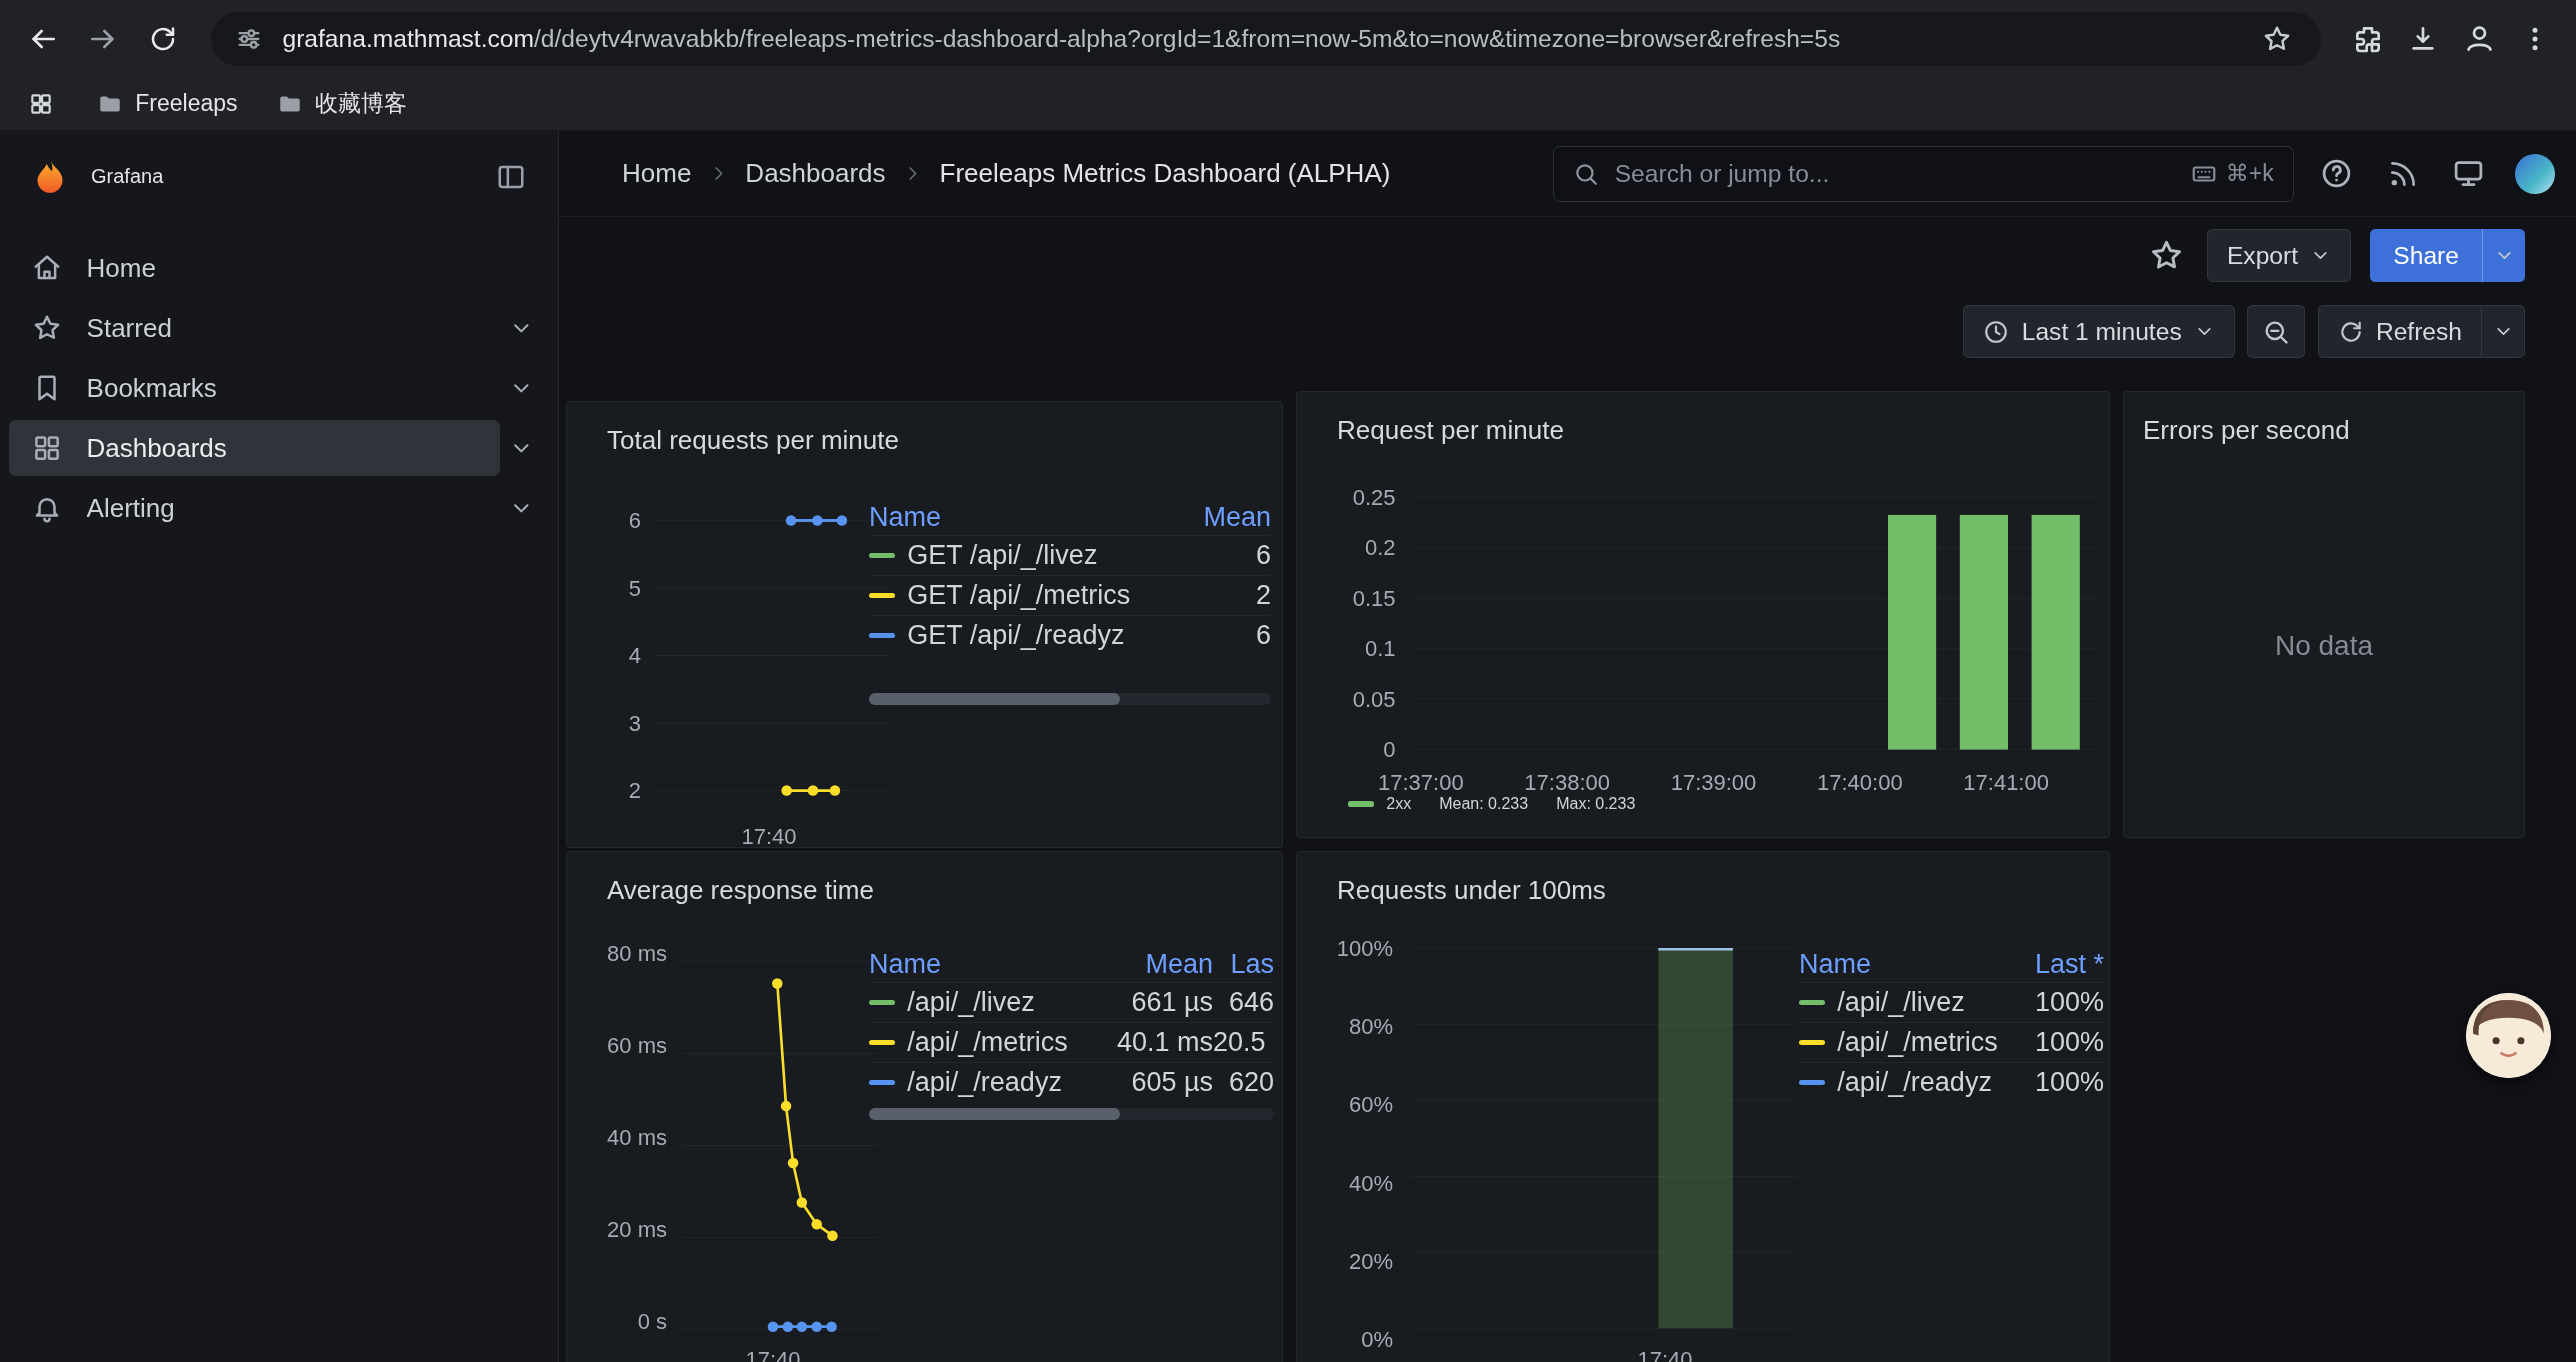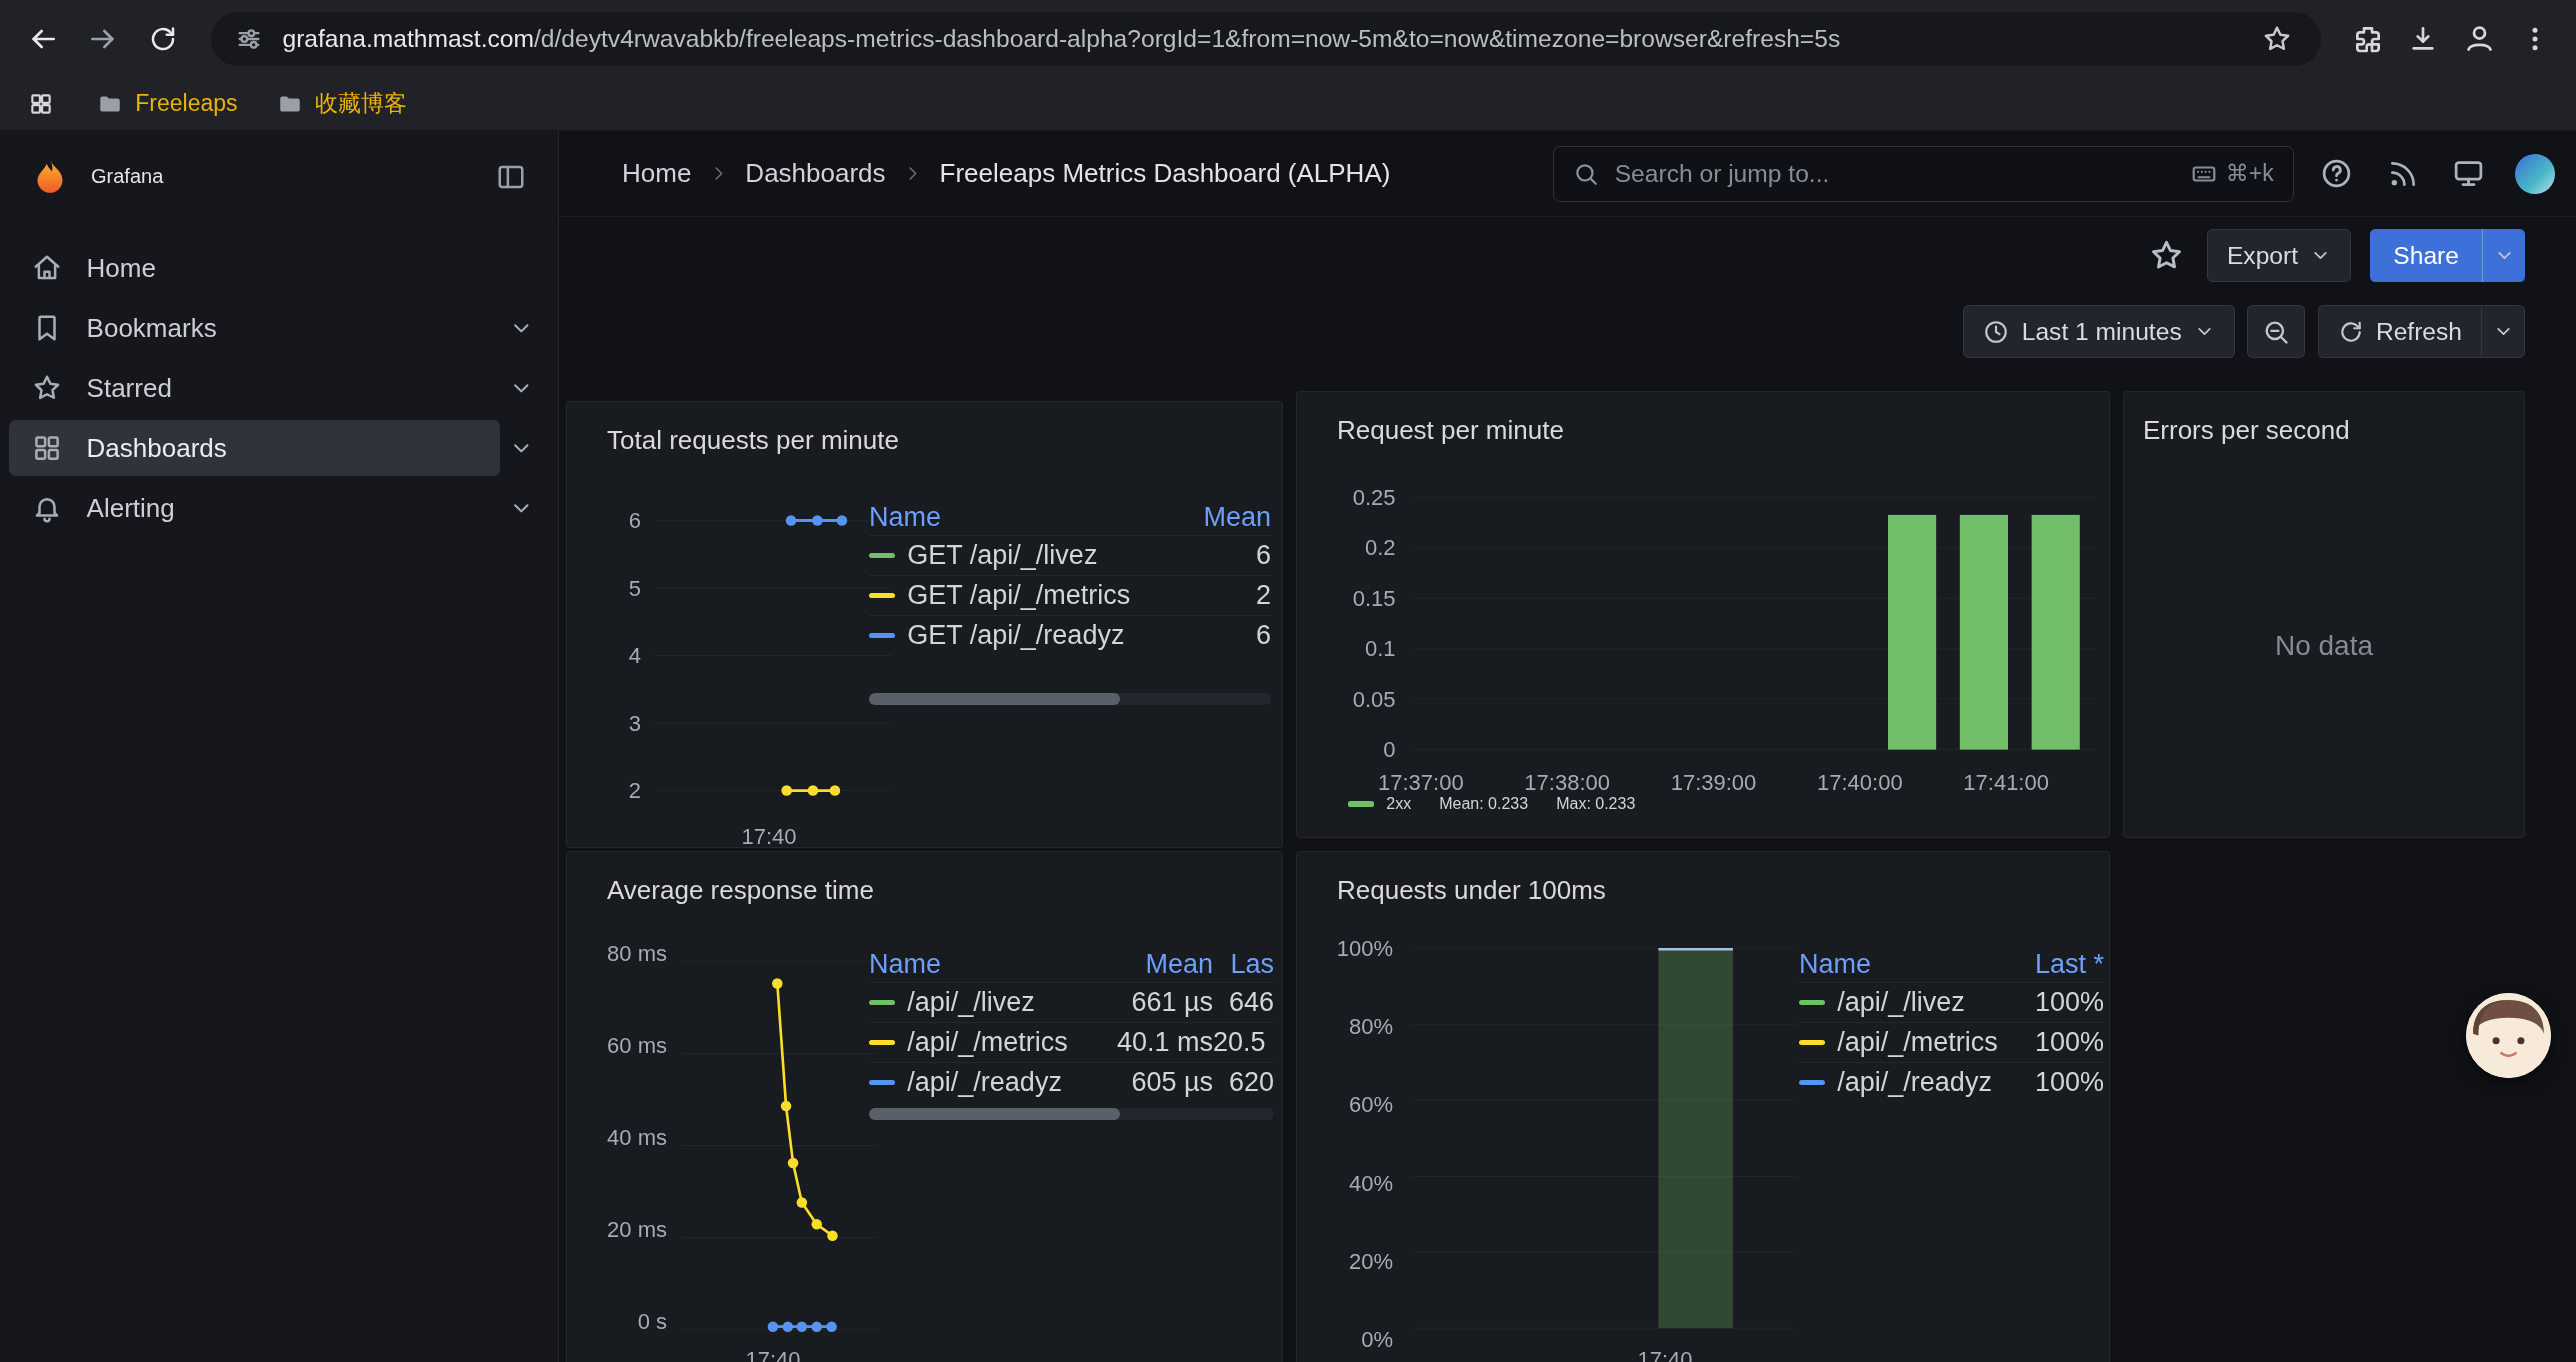--- a/index.html
+++ b/index.html
@@ -10,21 +10,21 @@
 
   
   .chrome-toolbar{height:77px;background:#202227;display:flex;align-items:center;padding:0 17.5px;gap:8.8px}
   .nav-btn{width:51px;height:51px;border-radius:50%;display:flex;align-items:center;justify-content:center;color:#e8eaed;background:transparent;border:none}
   .nav-btn.dim{color:#9aa0a6}
   .omnibox{flex:1;height:54px;background:#17181c;border-radius:27px;display:flex;align-items:center;padding:0 24.6px;margin:0 14px;gap:19px;min-width:0}
   .omnibox .url{font-size:24.6px;color:#b9bec5;white-space:nowrap;overflow:hidden;flex:1}
   .omnibox .url .domain{color:#e8eaed}
   .tool-ic{width:47px;height:47px;display:flex;align-items:center;justify-content:center;color:#d5d8dc;background:transparent;border:none}
   .bookmarks-bar{height:54px;background:#202227;display:flex;align-items:center;padding:0 23px;gap:39px;border-bottom:0.9px solid #17181b}
-  .bm{display:flex;align-items:center;gap:12.3px;color:#eab308;font-size:23px}
+  .bm{display:flex;align-items:center;gap:12.3px;color:#e5e5e5;font-size:23px}
 
   
   .app{display:flex;height:1231px}
   .sidebar{width:559px;background:#15171c;border-right:0.9px solid #26282e;flex:none}
   .content{flex:1;background:#111217;display:flex;flex-direction:column;min-width:0}
 
   
   .sb-header{height:91px;display:flex;align-items:center;gap:21px;padding:0 26px 0 30px}
   .brand{font-size:20px;color:#e2e4e8;font-weight:500}
   .collapse-btn{margin-left:auto;background:none;border:none;color:#9aa0a8;width:42px;height:42px;display:flex;align-items:center;justify-content:center}
@@ -201,32 +201,32 @@
         <div class="nav-item">
           <svg class="ic" width="30" height="30" viewBox="0 0 24 24">
               <path d="M3 11l9-8 9 8"></path>
               <path d="M5.5 9.5V20h13V9.5"></path>
               <path d="M10 20v-5h4v5"></path>
             </svg>
           <span>Home</span>
         </div>
         <div class="nav-item">
           <svg class="ic" width="30" height="30" viewBox="0 0 24 24">
-              <path d="M7 3h10a1 1 0 0 1 1 1v17l-6-4.5L6 21V4a1 1 0 0 1 1-1z"></path>
-            </svg>
-          <span>Bookmarks</span>
+              <path d="M12 3l2.7 5.6 6.2.8-4.5 4.3 1.1 6.1L12 17l-5.5 2.9 1.1-6.1L3.1 9.4l6.2-.8z"></path>
+            </svg>
+          <span>Starred</span>
           <svg class="ic nav-chev" width="24.6" height="24.6" viewBox="0 0 24 24">
               <polyline points="6 9 12 15 18 9"></polyline>
             </svg>
         </div>
         <div class="nav-item">
           <svg class="ic" width="30" height="30" viewBox="0 0 24 24">
-              <path d="M12 3l2.7 5.6 6.2.8-4.5 4.3 1.1 6.1L12 17l-5.5 2.9 1.1-6.1L3.1 9.4l6.2-.8z"></path>
-            </svg>
-          <span>Starred</span>
+              <path d="M7 3h10a1 1 0 0 1 1 1v17l-6-4.5L6 21V4a1 1 0 0 1 1-1z"></path>
+            </svg>
+          <span>Bookmarks</span>
           <svg class="ic nav-chev" width="24.6" height="24.6" viewBox="0 0 24 24">
               <polyline points="6 9 12 15 18 9"></polyline>
             </svg>
         </div>
         <div class="nav-item active">
           <svg class="ic" width="30" height="30" viewBox="0 0 24 24">
               <rect x="3.5" y="3.5" width="7" height="7" rx="1.2"></rect>
               <rect x="13.5" y="3.5" width="7" height="7" rx="1.2"></rect>
               <rect x="3.5" y="13.5" width="7" height="7" rx="1.2"></rect>
               <rect x="13.5" y="13.5" width="7" height="7" rx="1.2"></rect>

